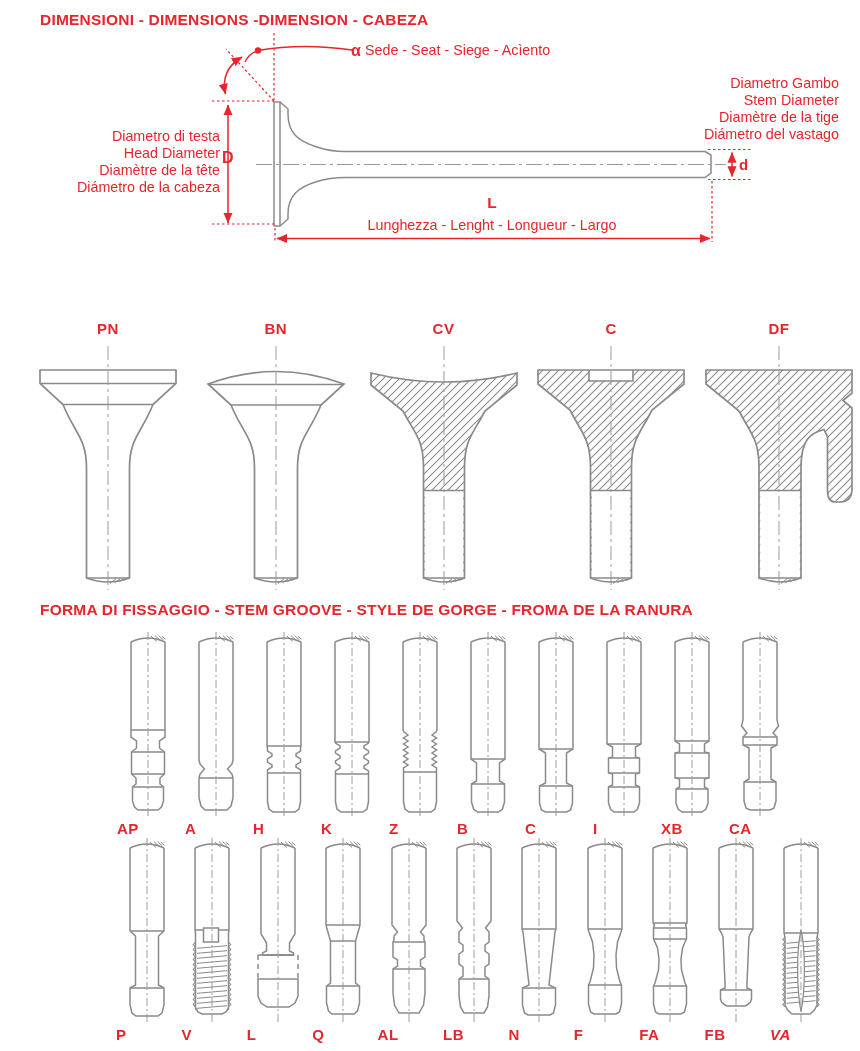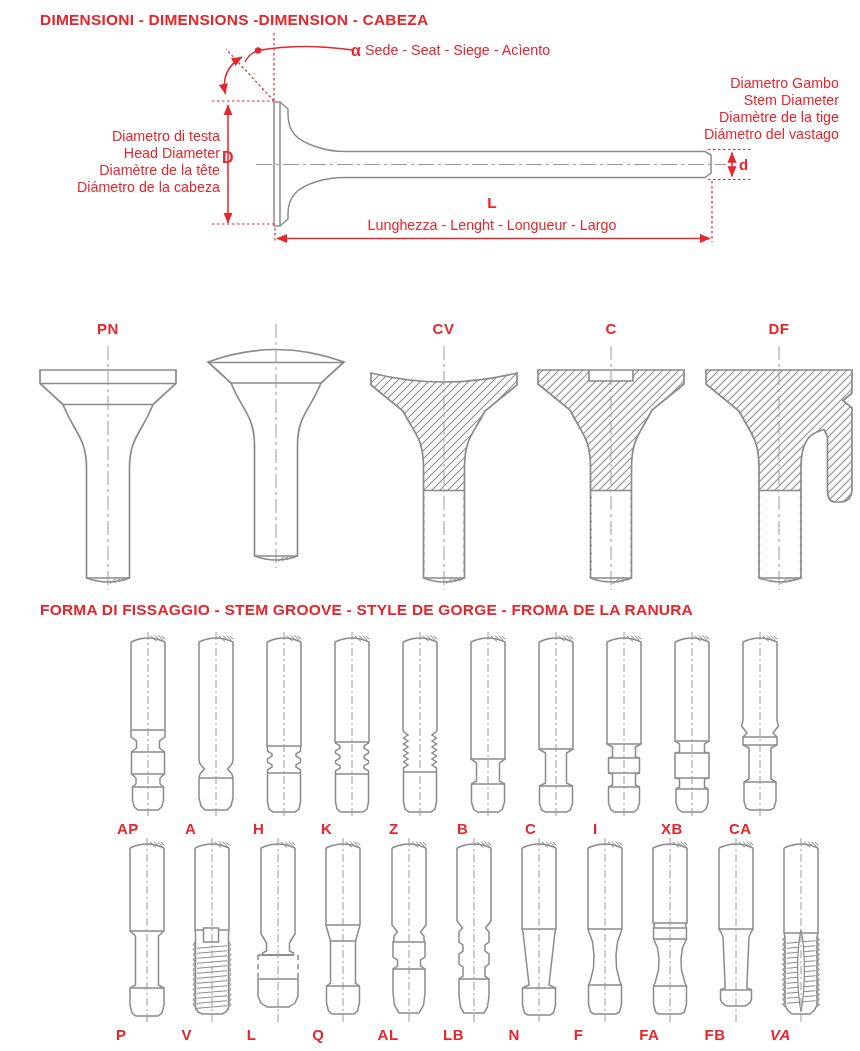--- a/index.html
+++ b/index.html
@@ -78,20 +78,21 @@
           <line x1="41" y1="64.5" x2="131" y2="64.5" stroke="#8a8a8d" stroke-width="1.6"></line>
           <line x1="86" y1="6" x2="86" y2="250" stroke="#9a9a9e" stroke-width="1" stroke-dasharray="14 4 3 4"></line>
           <path d="M64.5,238 Q86,246 107.5,238" fill="none" stroke="#8a8a8d" stroke-width="1.4"></path>
           <line x1="88" y1="243.6" x2="94" y2="238.8" stroke="#8a8a8d" stroke-width="1"></line>
           <line x1="92.6" y1="242.9" x2="98.3" y2="238.7" stroke="#8a8a8d" stroke-width="1"></line>
           <line x1="97.2" y1="241.8" x2="102" y2="238.5" stroke="#8a8a8d" stroke-width="1"></line>
           <line x1="101.8" y1="240.4" x2="105.5" y2="238.3" stroke="#8a8a8d" stroke-width="1"></line>
         </svg>
       </div>
       <div class="hs-cell" style="left: 189.75px;">
+        <div class="fig-label">BN</div>
         <svg width="172" height="254" viewBox="0 0 172 254">
           <path d="M18,44 Q86,19 154,44 L131,65 C119,94 107.5,98 107.5,128 L107.5,238 L64.5,238 L64.5,128 C64.5,98 53,94 41,65 L18,44 Z" fill="none" stroke="#8a8a8d" stroke-width="1.7"></path>
           <line x1="18" y1="44.5" x2="154" y2="44.5" stroke="#8a8a8d" stroke-width="1.6"></line>
           <line x1="41" y1="65" x2="131" y2="65" stroke="#8a8a8d" stroke-width="1.6"></line>
           <line x1="86" y1="6" x2="86" y2="250" stroke="#9a9a9e" stroke-width="1" stroke-dasharray="14 4 3 4"></line>
           <path d="M64.5,238 Q86,246 107.5,238" fill="none" stroke="#8a8a8d" stroke-width="1.4"></path>
           <line x1="88" y1="243.6" x2="94" y2="238.8" stroke="#8a8a8d" stroke-width="1"></line>
           <line x1="92.6" y1="242.9" x2="98.3" y2="238.7" stroke="#8a8a8d" stroke-width="1"></line>
           <line x1="97.2" y1="241.8" x2="102" y2="238.5" stroke="#8a8a8d" stroke-width="1"></line>
           <line x1="101.8" y1="240.4" x2="105.5" y2="238.3" stroke="#8a8a8d" stroke-width="1"></line>

